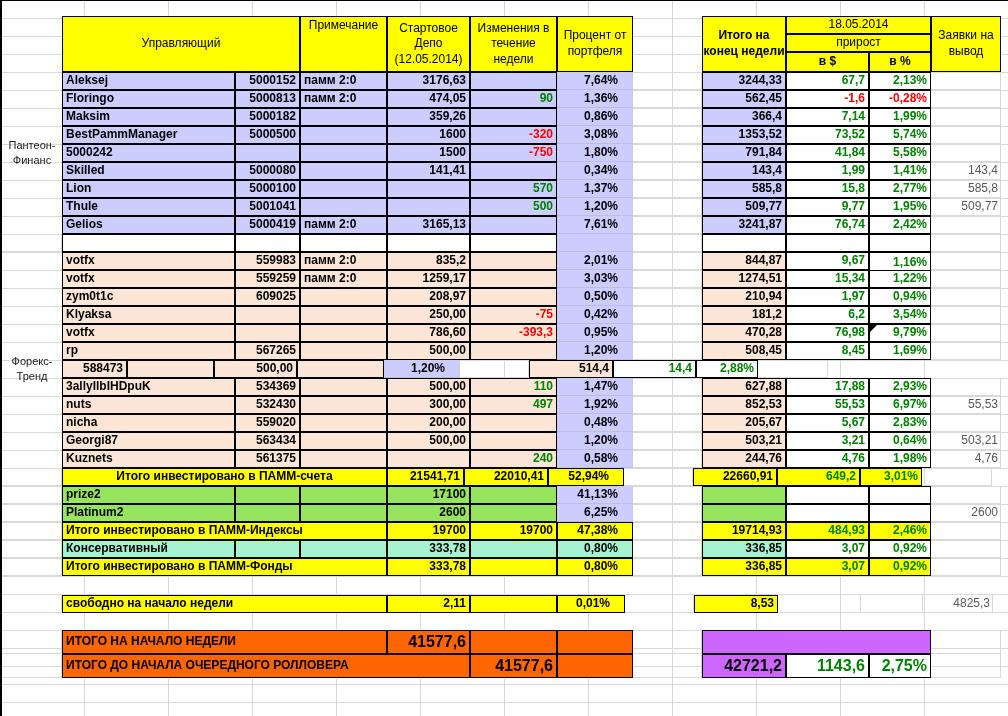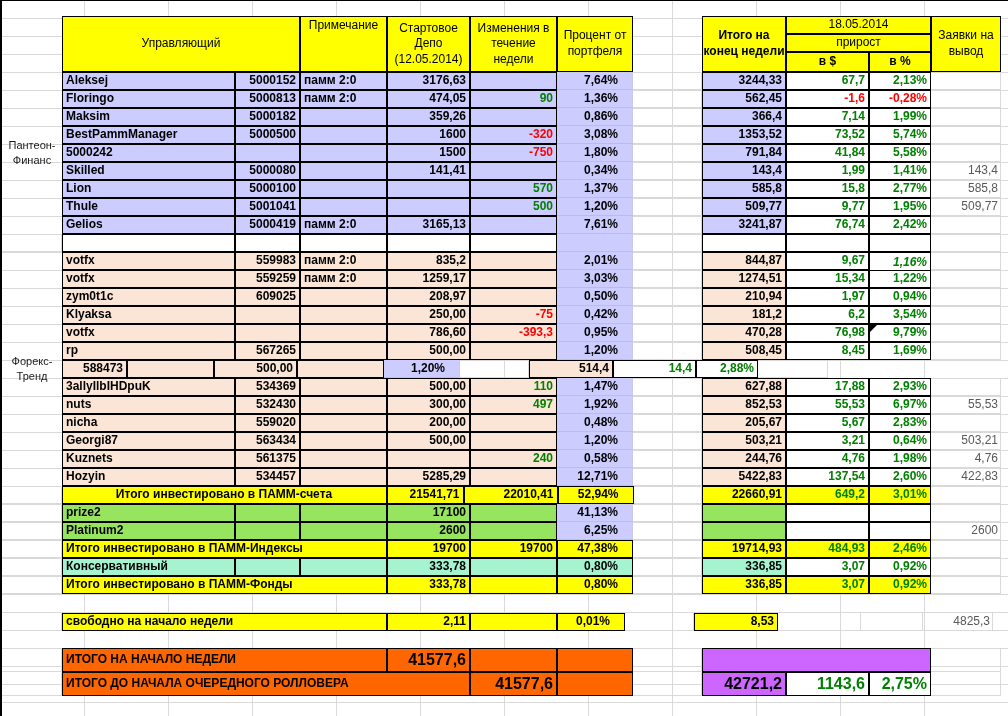--- a/index.html
+++ b/index.html
@@ -226,21 +226,21 @@
         <div class="" style="width: 60px; height: 18px;"></div>
         <div class="c b txt pea" style="width: 173px; height: 18px;">votfx</div>
         <div class="c b num pea" style="width: 65px; height: 18px;">559983</div>
         <div class="c b txt pea" style="width: 87px; height: 18px;">памм 2:0</div>
         <div class="c b num pea" style="width: 83px; height: 18px;">835,2</div>
         <div class="c b num pea" style="width: 87px; height: 18px;"></div>
         <div class="c num band" style="width: 76px; height: 18px;">2,01%</div>
         <div class="gl" style="width: 69px; height: 18px;"></div>
         <div class="c b num pea" style="width: 84px; height: 18px;">844,87</div>
         <div class="c b num wht pos" style="width: 83px; height: 18px;">9,67</div>
-        <div class="c b num wht pos" style="width: 62px; height: 22px; font-style: italic;">1,16%</div>
+        <div class="c b num wht pos" style="width: 62px; height: 22px;">1,16%</div>
         <div class="c num wd gl" style="width: 70px; height: 18px;"></div>
       </div>
       <div class="trow" style="height: 18px;">
         <div class="" style="width: 60px; height: 18px;"></div>
         <div class="c b txt pea" style="width: 173px; height: 18px;">votfx</div>
         <div class="c b num pea" style="width: 65px; height: 18px;">559259</div>
         <div class="c b txt pea" style="width: 87px; height: 18px;">памм 2:0</div>
         <div class="c b num pea" style="width: 83px; height: 18px;">1259,17</div>
         <div class="c b num pea" style="width: 87px; height: 18px;"></div>
         <div class="c num band" style="width: 76px; height: 18px;">3,03%</div>
@@ -383,38 +383,24 @@
         <div class="c b num pea" style="width: 83px; height: 18px;"></div>
         <div class="c b num pea pos" style="width: 87px; height: 18px;">240</div>
         <div class="c num band" style="width: 76px; height: 18px;">0,58%</div>
         <div class="gl" style="width: 69px; height: 18px;"></div>
         <div class="c b num pea" style="width: 84px; height: 18px;">244,76</div>
         <div class="c b num wht pos" style="width: 83px; height: 18px;">4,76</div>
         <div class="c b num wht pos" style="width: 62px; height: 18px;">1,98%</div>
         <div class="c num wd gl" style="width: 70px; height: 18px;">4,76</div>
       </div>
       <div class="trow" style="height: 18px;">
-        <div class="" style="width: 60px; height: 18px;"></div>
-        <div class="c b txt pea" style="width: 173px; height: 18px;">Hozyin</div>
-        <div class="c b num pea" style="width: 65px; height: 18px;">534457</div>
-        <div class="c b txt pea" style="width: 87px; height: 18px;"></div>
-        <div class="c b num pea" style="width: 83px; height: 18px;">5285,29</div>
-        <div class="c b num pea" style="width: 87px; height: 18px;"></div>
-        <div class="c num band" style="width: 76px; height: 18px;">12,71%</div>
-        <div class="gl" style="width: 69px; height: 18px;"></div>
-        <div class="c b num pea" style="width: 84px; height: 18px;">5422,83</div>
-        <div class="c b num wht pos" style="width: 83px; height: 18px;">137,54</div>
-        <div class="c b num wht pos" style="width: 62px; height: 18px;">2,60%</div>
-        <div class="c num wd gl" style="width: 70px; height: 18px;">422,83</div>
-      </div>
-      <div class="trow" style="height: 18px;">
         <div class="gl" style="width: 60px; height: 18px;"></div>
         <div class="c b yel ctr" style="width: 325px; height: 18px;">Итого инвестировано в ПАММ-счета</div>
         <div class="c b num yel" style="width: 77px; height: 18px; padding-left: 38px;">21541,71</div>
-        <div class="c b num yel" style="width: 94px; height: 18px;">22010,41</div>
+        <div class="c b num yel" style="width: 84px; height: 18px;">22010,41</div>
         <div class="c b num yel pct-pad" style="width: 76px; height: 18px;">52,94%</div>
         <div class="gl" style="width: 69px; height: 18px;"></div>
         <div class="c b num yel" style="width: 84px; height: 18px;">22660,91</div>
         <div class="c b num yel pos" style="width: 83px; height: 18px;">649,2</div>
         <div class="c b num yel pos" style="width: 62px; height: 18px;">3,01%</div>
         <div class="c num wd gl" style="width: 70px; height: 18px;"></div>
       </div>
       <div class="trow" style="height: 18px;">
         <div class="gl" style="width: 60px; height: 18px;"></div>
         <div class="c b txt grn" style="width: 173px; height: 18px;">prize2</div>

